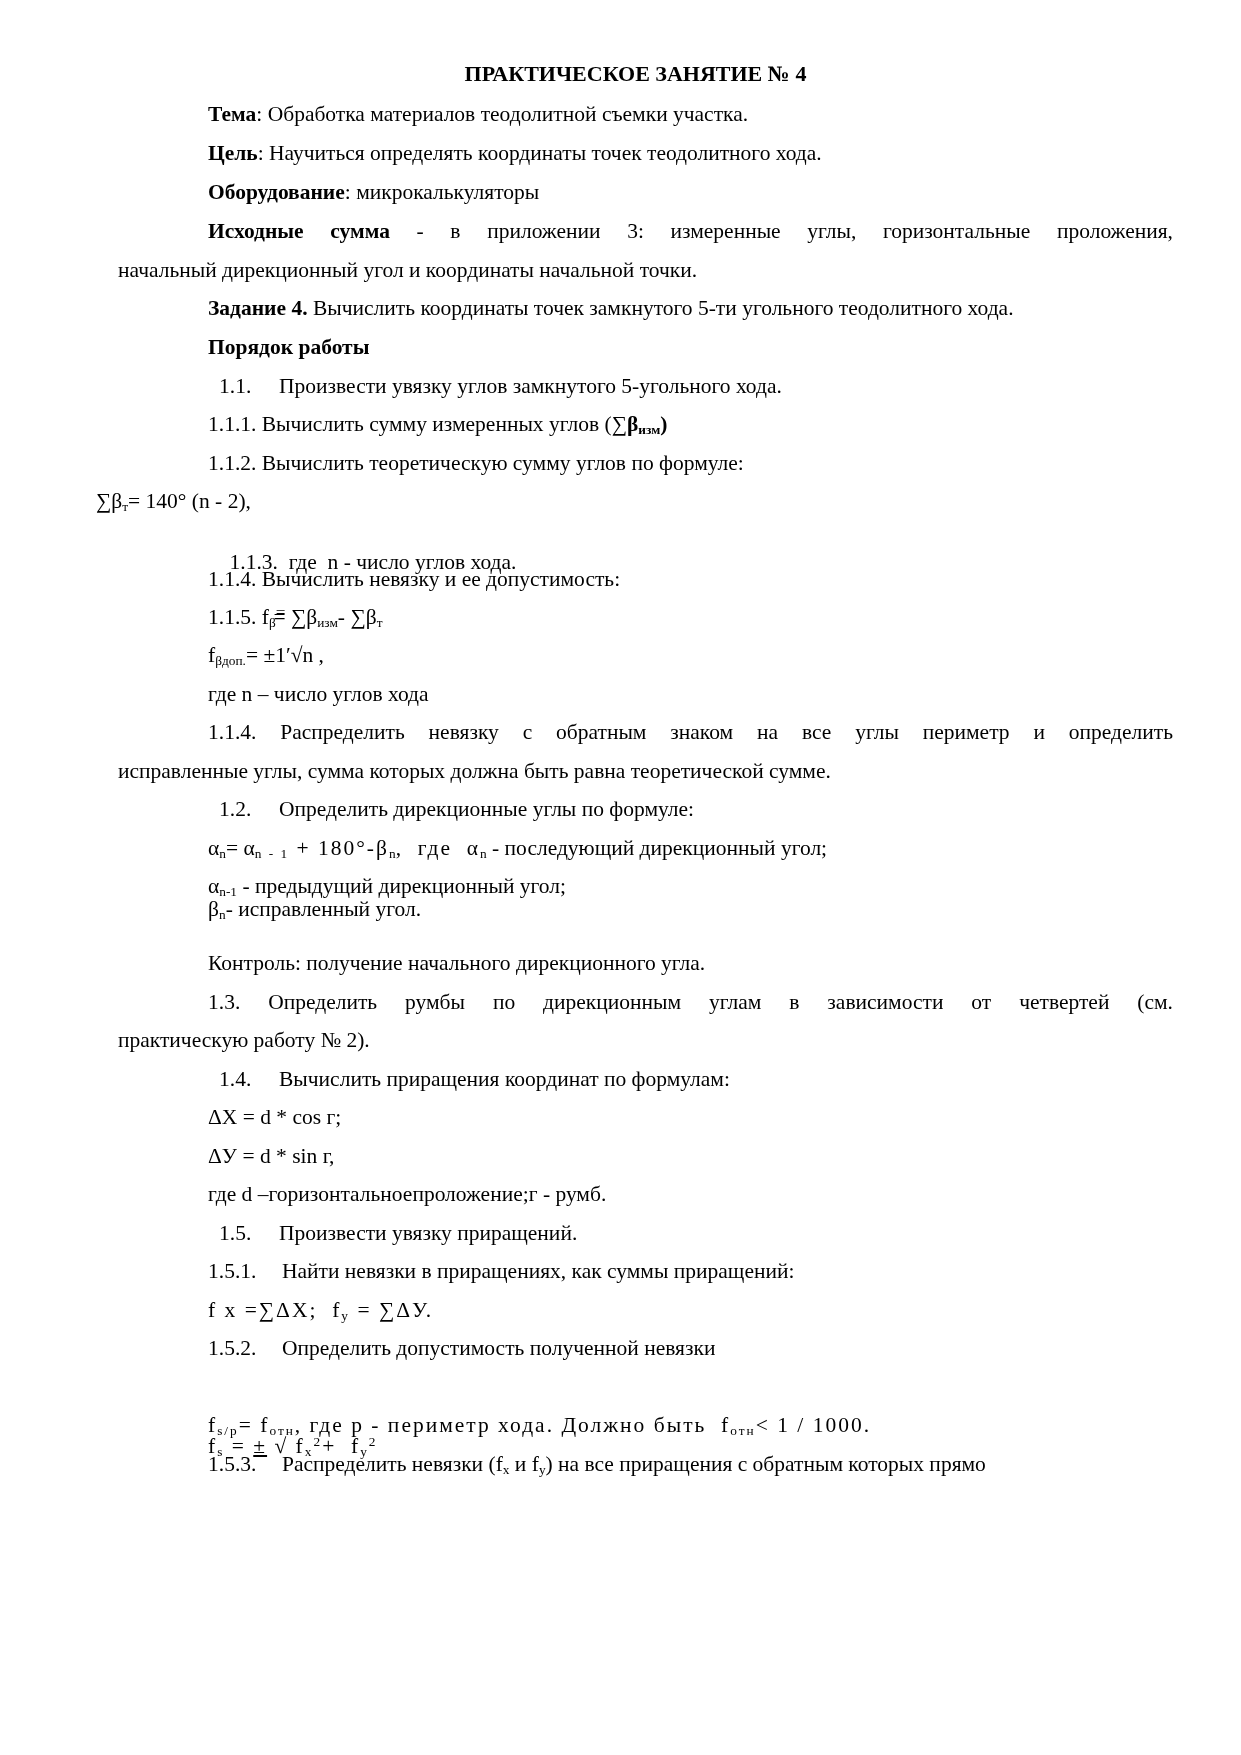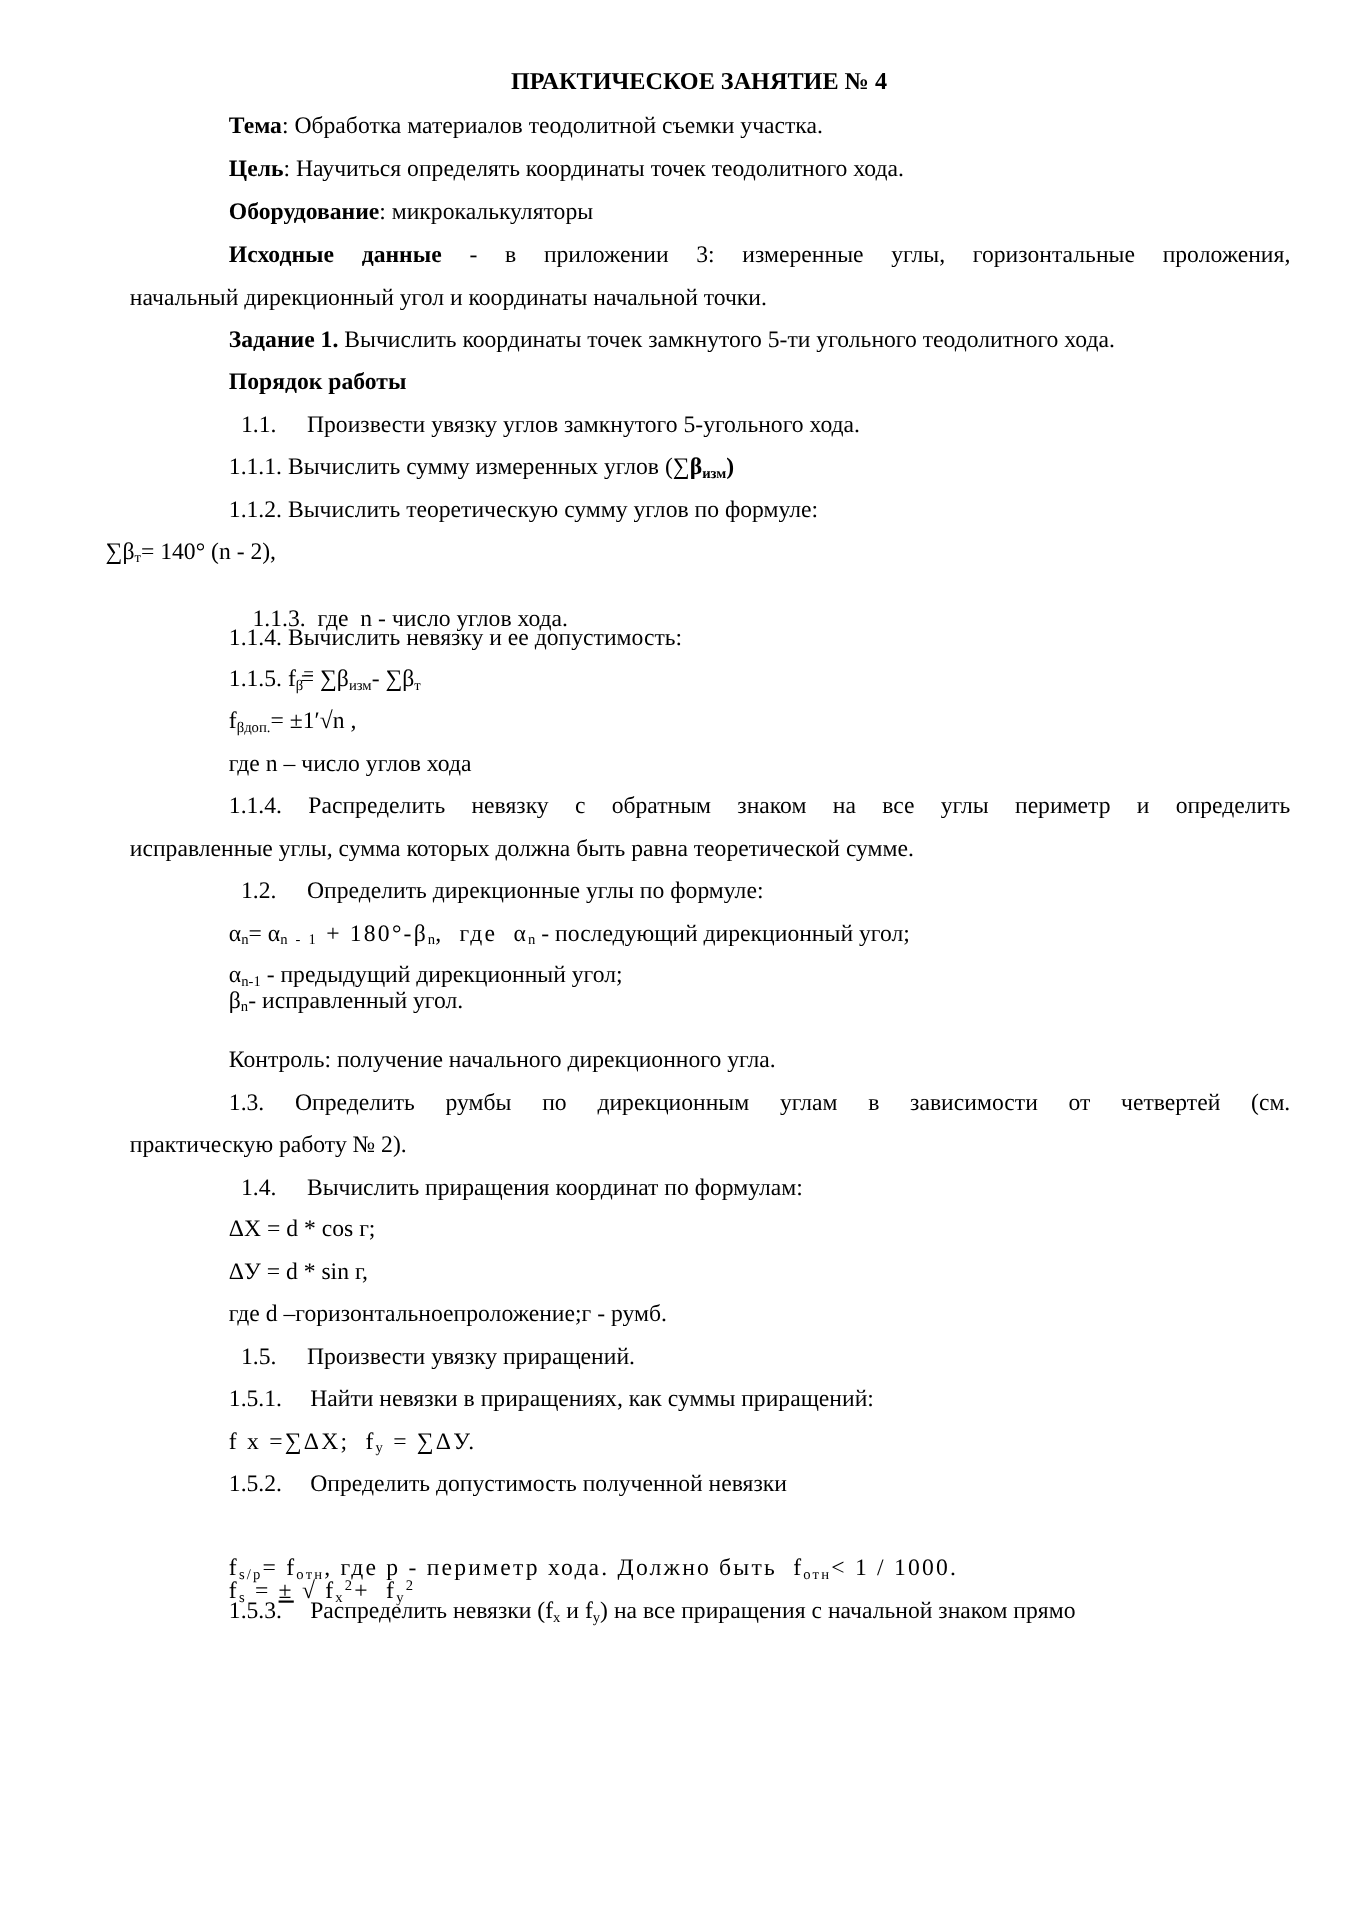--- a/index.html
+++ b/index.html
@@ -33,26 +33,26 @@
 
   <div class="ln ind" style="top:143px">
     <b>Цель</b><span>: Научиться определять координаты точек теодолитного хода.</span>
   </div>
 
   <div class="ln ind" style="top:182px">
     <b>Оборудование</b><span>: микрокалькуляторы</span>
   </div>
 
   <div class="ln ind-just" style="top:221px">
-    <b>Исходные данные</b><span> - в приложении 3: измеренные углы, горизонтальные проложения,</span>
+    <b>Исходные сумма</b><span> - в приложении 3: измеренные углы, горизонтальные проложения,</span>
   </div>
   <div class="ln l0" style="top:260px">начальный дирекционный угол и координаты начальной точки.</div>
 
   <div class="ln ind" style="top:298px">
-    <b>Задание 1.</b><span> Вычислить координаты точек замкнутого 5-ти угольного теодолитного хода.</span>
+    <b>Задание 4.</b><span> Вычислить координаты точек замкнутого 5-ти угольного теодолитного хода.</span>
   </div>
 
   <div class="ln ind" style="top:337px">
     <b>Порядок работы</b>
   </div>
 
   <div class="ln ind" style="top:376px">
     <span class="num">1.1.</span><span>Произвести увязку углов замкнутого 5-угольного хода.</span>
   </div>
 
@@ -132,16 +132,16 @@
 
   <div class="ln ind" style="top:1338px">
     <span class="num2">1.5.2.</span><span>Определить допустимость полученной невязки</span>
   </div>
 
   <div class="ln ind spaced" style="top:1436px; white-space:pre"><span>f</span><sub>s</sub><span> = </span><span style="text-decoration:underline">±</span><span> √ f</span><sub>x</sub><sup>2</sup><span>+  f</span><sub>y</sub><sup>2</sup></div>
 
   <div class="ln ind spaced" style="top:1415px; white-space:pre"><span>f</span><sub>s/p</sub><span>= f</span><sub>отн</sub><span>, где р - периметр хода. Должно быть  f</span><sub>отн</sub><span>&lt; 1 / 1000.</span></div>
 
   <div class="ln ind" style="top:1454px">
-    <span class="num2">1.5.3.</span><span>Распределить невязки (f</span><sub>x</sub><span> и f</span><sub>y</sub><span>) на все приращения с начальной знаком прямо</span>
+    <span class="num2">1.5.3.</span><span>Распределить невязки (f</span><sub>x</sub><span> и f</span><sub>y</sub><span>) на все приращения с обратным которых прямо</span>
   </div>
 
 </div>
 
 </body></html>

